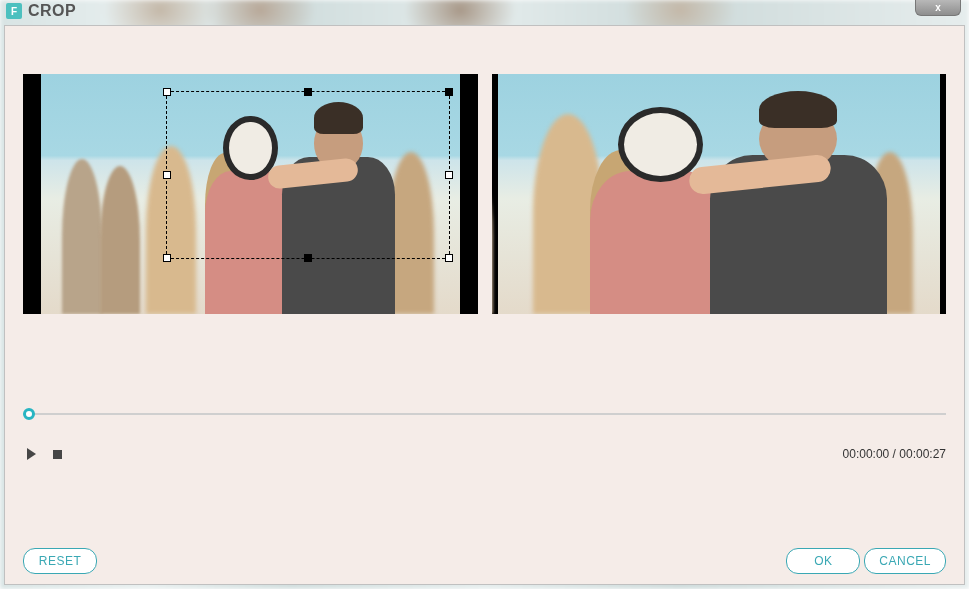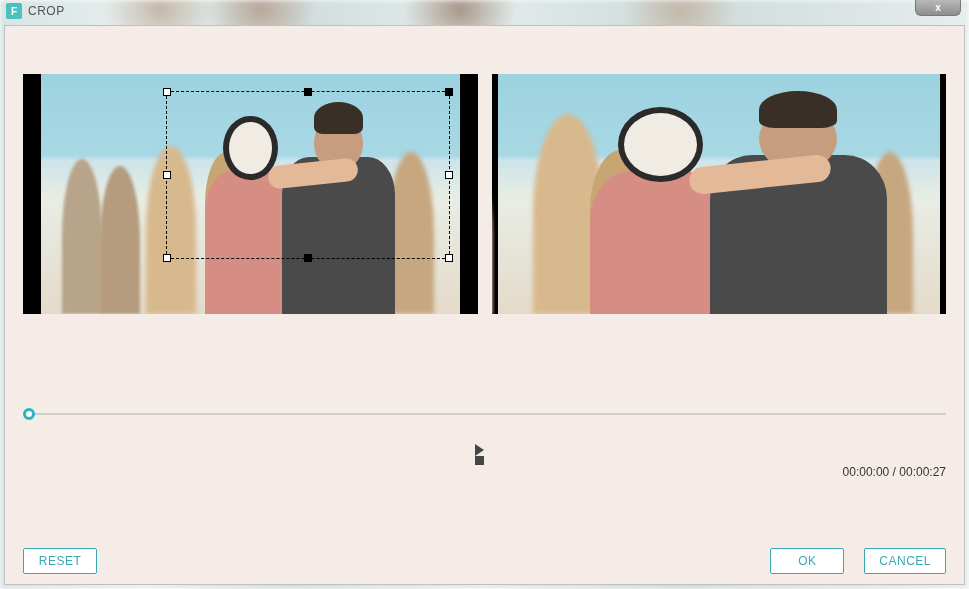--- a/index.html
+++ b/index.html
@@ -22,21 +22,21 @@
   position: absolute; top: 0; left: 0; right: 0; height: 22px;
   display: flex; align-items: center;
   background: transparent;
 }
 .app-icon {
   width: 16px; height: 16px; margin-left: 6px; margin-right: 6px;
   background: #4cc0bf; border-radius: 2px;
   display: flex; align-items: center; justify-content: center;
   color: #fff; font-size: 10px; font-weight: bold;
 }
-.title-text { font-size: 12px; color: #555; letter-spacing: 0.5px; }
+.title-text { font-size: 16px; color: #555; letter-spacing: 0.5px; font-weight: bold; }
 .close-btn {
   position: absolute; top: 0; right: 8px;
   width: 46px; height: 16px;
   background: linear-gradient(#b8b8b8,#8e8e8e);
   border: 1px solid #777; border-top: none;
   border-radius: 0 0 6px 6px;
   display: flex; align-items: center; justify-content: center;
   color: #fff; font-size: 10px; font-weight: bold;
   cursor: pointer;
 }
@@ -110,21 +110,21 @@
   background: #cfcfcf;
 }
 .playhead {
   position: absolute; top: 1px; left: 0;
   width: 12px; height: 12px; border-radius: 50%;
   background: #fff; border: 3px solid #28b5c2;
   cursor: pointer;
 }
 .controls {
   position: absolute; left: 18px; right: 18px; top: 418px; height: 20px;
-  display: flex; align-items: center; flex-direction: column;
+  display: flex; align-items: center;
 }
 .play-btn, .stop-btn {
   width: 16px; height: 16px; margin-right: 10px; cursor: pointer;
   display:inline-flex; align-items:center; justify-content:center;
 }
 .tri { width:0; height:0; border-left:9px solid #464646; border-top:6px solid transparent; border-bottom:6px solid transparent;}
 .sq { width:9px; height:9px; background:#464646;}
 .time-disp { margin-left: auto; font-size: 12px; color: #333;}
 .constrain-row {
   position: absolute; left: 22px; right: 22px; top: 480px; height: 24px;
@@ -133,26 +133,26 @@
 }
 .constrain-row .lbl { margin-right: 38px; font-weight: 500;}
 .radio { display:inline-flex; align-items:center; margin-right: 72px; cursor:pointer;}
 .radio .dot { width:11px; height:11px; border-radius:50%; background:#d4cac4; margin-right:8px;}
 .btn-row {
   position: absolute; left: 18px; right: 18px; bottom: 6px; height: 34px;
   display: flex; align-items: center;
 }
 .btn {
   min-width: 74px; height: 26px; padding: 0 14px;
-  border: 1px solid #3aa8b4; background: #fff; border-radius: 2px;
+  border: 1px solid #3aa8b4; background: #fff; border-radius: 12px;
   color: #3aa8b4; font-size: 12px; letter-spacing: 0.5px;
   display: inline-flex; align-items: center; justify-content: center;
   cursor: pointer;
 }
-.btn + .btn { margin-left: 20px; }
+.btn + .btn { margin-left: 4px; }
 .spacer { flex: 1; }
 </style>
 </head>
 <body>
 
 <div class="backdrop"></div>
 
 <div class="titlebar">
   <div class="app-icon">F</div>
   <div class="title-text">CROP</div>

